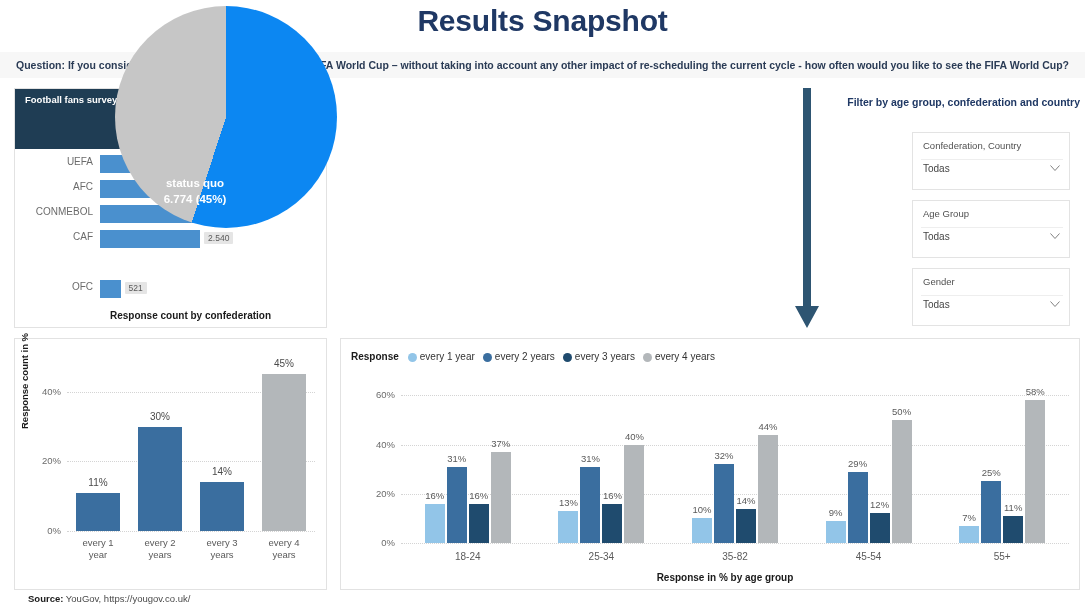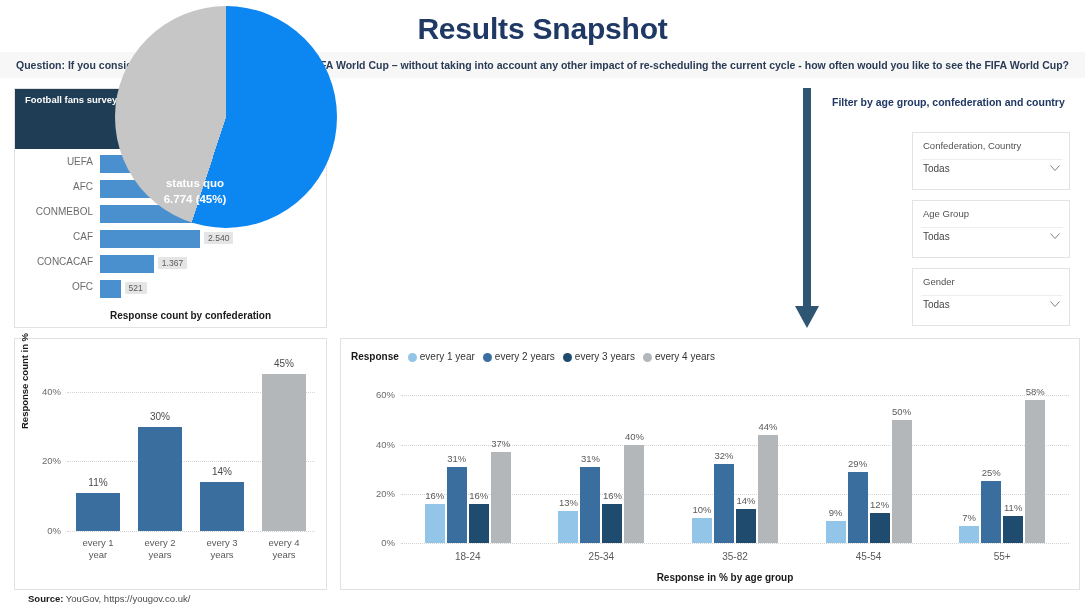--- a/index.html
+++ b/index.html
@@ -8,21 +8,21 @@
     background:#ffffff;
     font-family:"Liberation Sans", sans-serif;
     overflow:hidden;
     position:relative;
     color:#333;
   }
   .page{position:relative;width:1085px;height:609px;}
 
   
   .title{
-    position:absolute;left:0;top:12px;width:1085px;
+    position:absolute;left:0;top:4px;width:1085px;
     text-align:center;
     font-size:30px;font-weight:bold;
     color:#1f3864;
     letter-spacing:-0.2px;
   }
 
   
   .question-bar{
     position:absolute;left:0;top:52px;width:1085px;height:26px;
     background:#f7f7f7;
@@ -95,21 +95,21 @@
   .pie-lbl .l1{font-size:11.5px;}
   .pie-lbl .l2{font-size:11.5px;}
   .pie-lbl-left{left:140px;top:176px;width:110px;}
   .pie-lbl-right{left:230px;top:188px;width:120px;}
 
   
   .filter-zone{position:absolute;left:790px;top:88px;width:290px;height:245px;}
   .filter-title{
     position:absolute;left:42px;top:8px;width:248px;
     font-size:10.5px;font-weight:bold;color:#1f3864;
-    text-align:left;
+    text-align:right;
   }
   .arrow{position:absolute;left:4px;top:0px;width:26px;height:245px;}
   .slicer{
     position:absolute;left:122px;width:158px;
     border:1px solid #e3e3e3;background:#fff;box-sizing:border-box;
   }
   .slicer-1{top:44px;height:58px;}
   .slicer-2{top:112px;height:58px;}
   .slicer-3{top:180px;height:58px;}
   .slicer-label{
@@ -197,25 +197,20 @@
         </div>
         <div class="conf-row" style="top: 54px;">
           <div class="conf-name">CONMEBOL</div>
           <div class="conf-bar" style="width: 118.187px; background: rgb(74, 144, 206);"></div>
           <div class="conf-val" style="left: 207.187px;">2.999</div>
         </div>
         <div class="conf-row" style="top: 79px;">
           <div class="conf-name">CAF</div>
           <div class="conf-bar" style="width: 100.099px; background: rgb(74, 144, 206);"></div>
           <div class="conf-val" style="left: 189.099px;">2.540</div>
-        </div>
-        <div class="conf-row" style="top: 104px;">
-          <div class="conf-name">CONCACAF</div>
-          <div class="conf-bar" style="width: 53.8719px; background: rgb(74, 144, 206);"></div>
-          <div class="conf-val" style="left: 142.872px;">1.367</div>
         </div>
         <div class="conf-row" style="top: 129px;">
           <div class="conf-name">OFC</div>
           <div class="conf-bar" style="width: 20.532px; background: rgb(74, 144, 206);"></div>
           <div class="conf-val" style="left: 109.532px;">521</div>
         </div>
       </div>
     <div class="conf-caption">Response count by confederation</div>
   </div>
 

